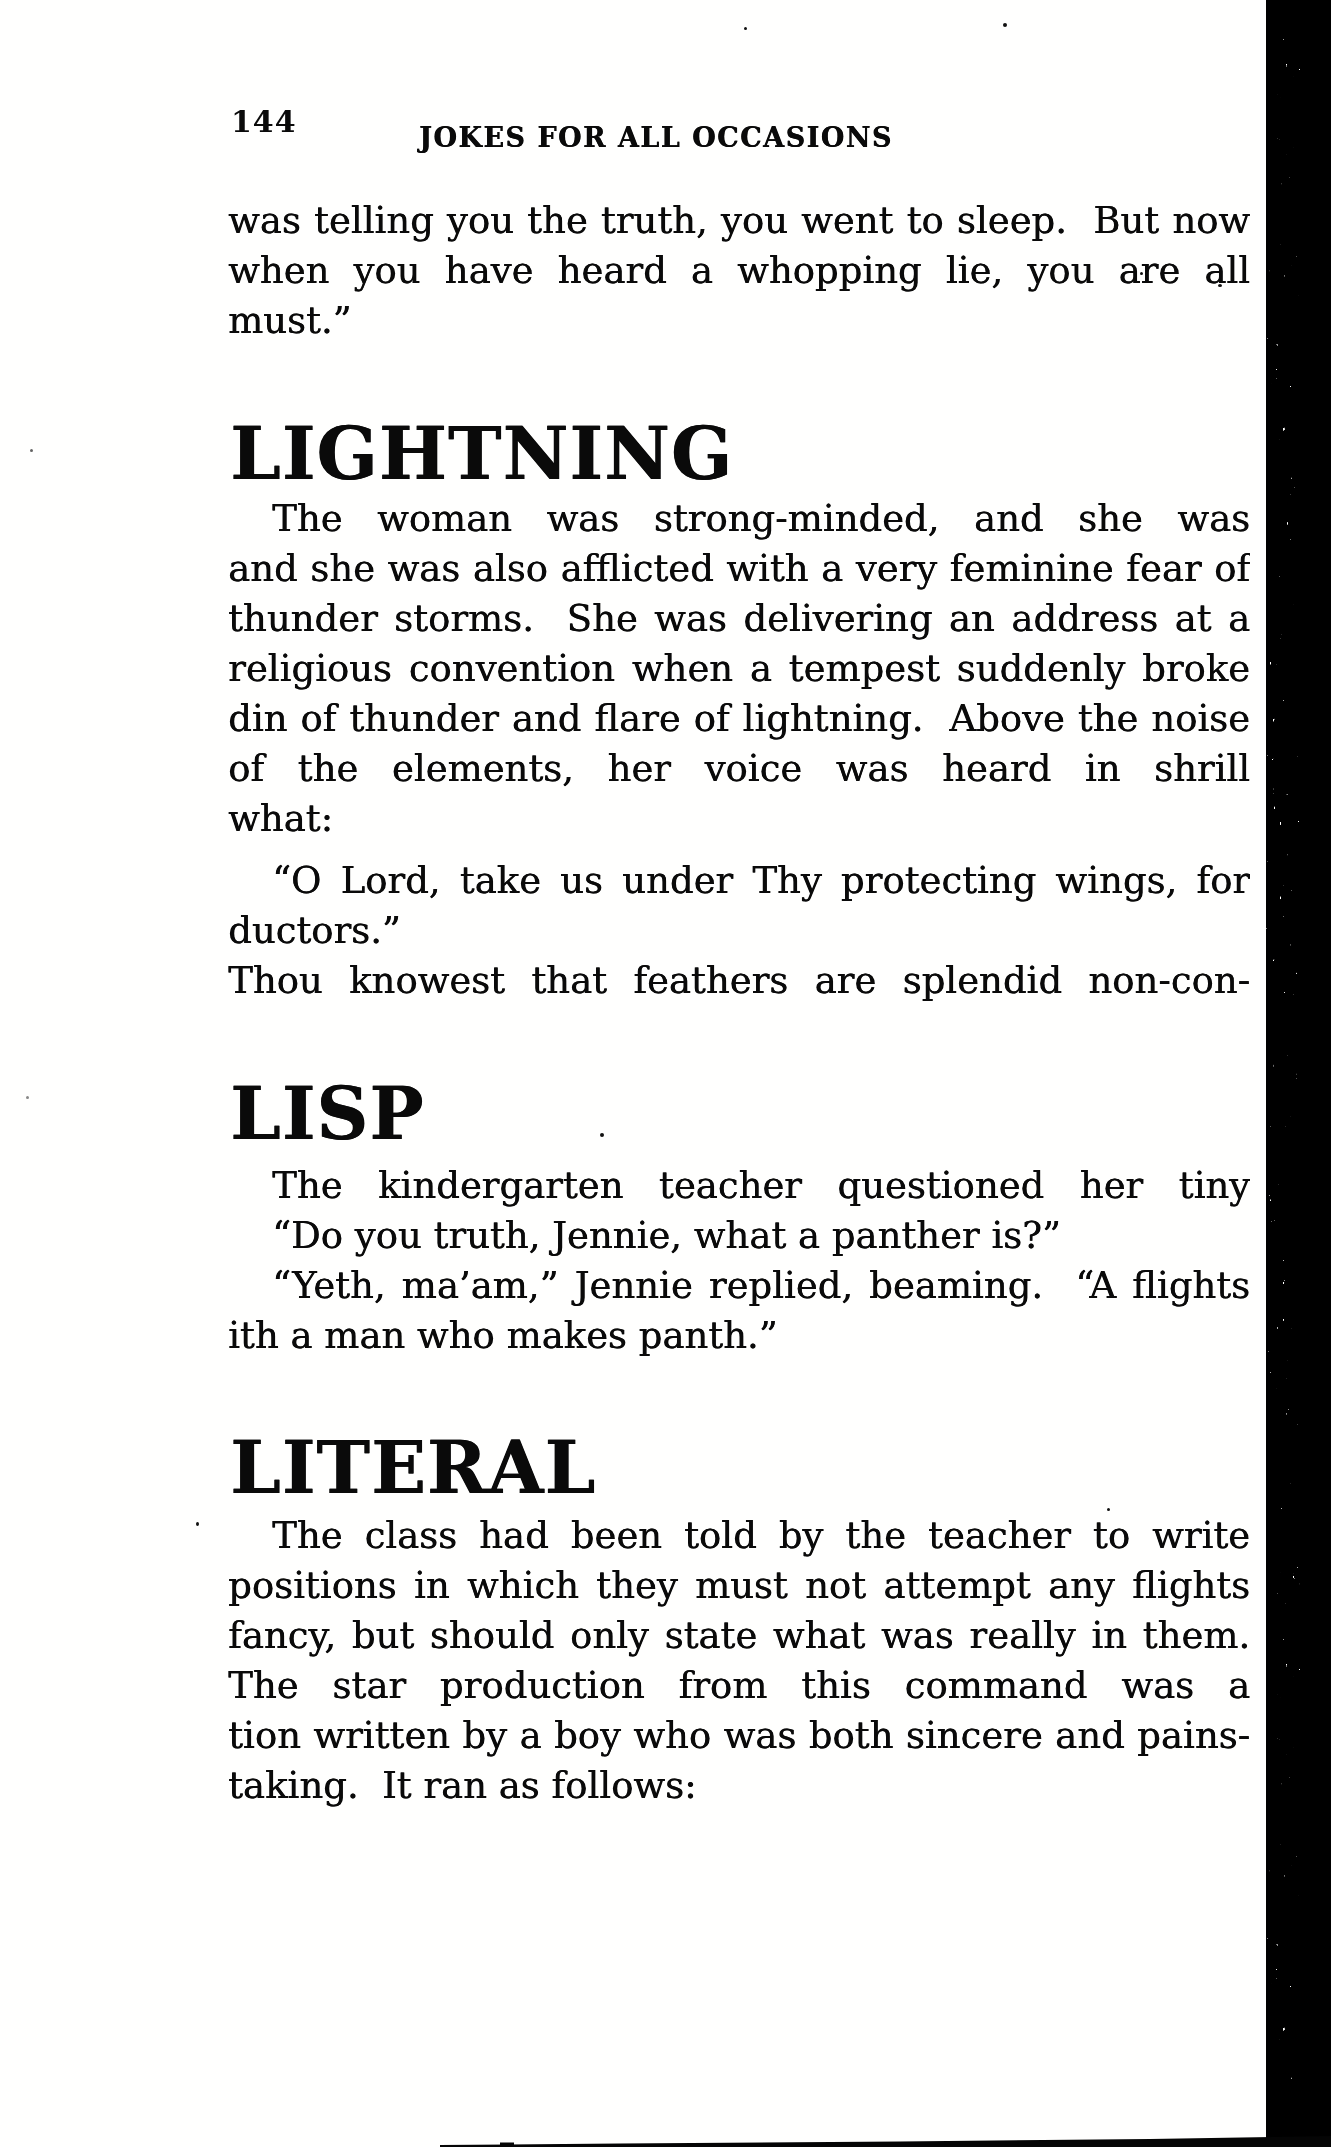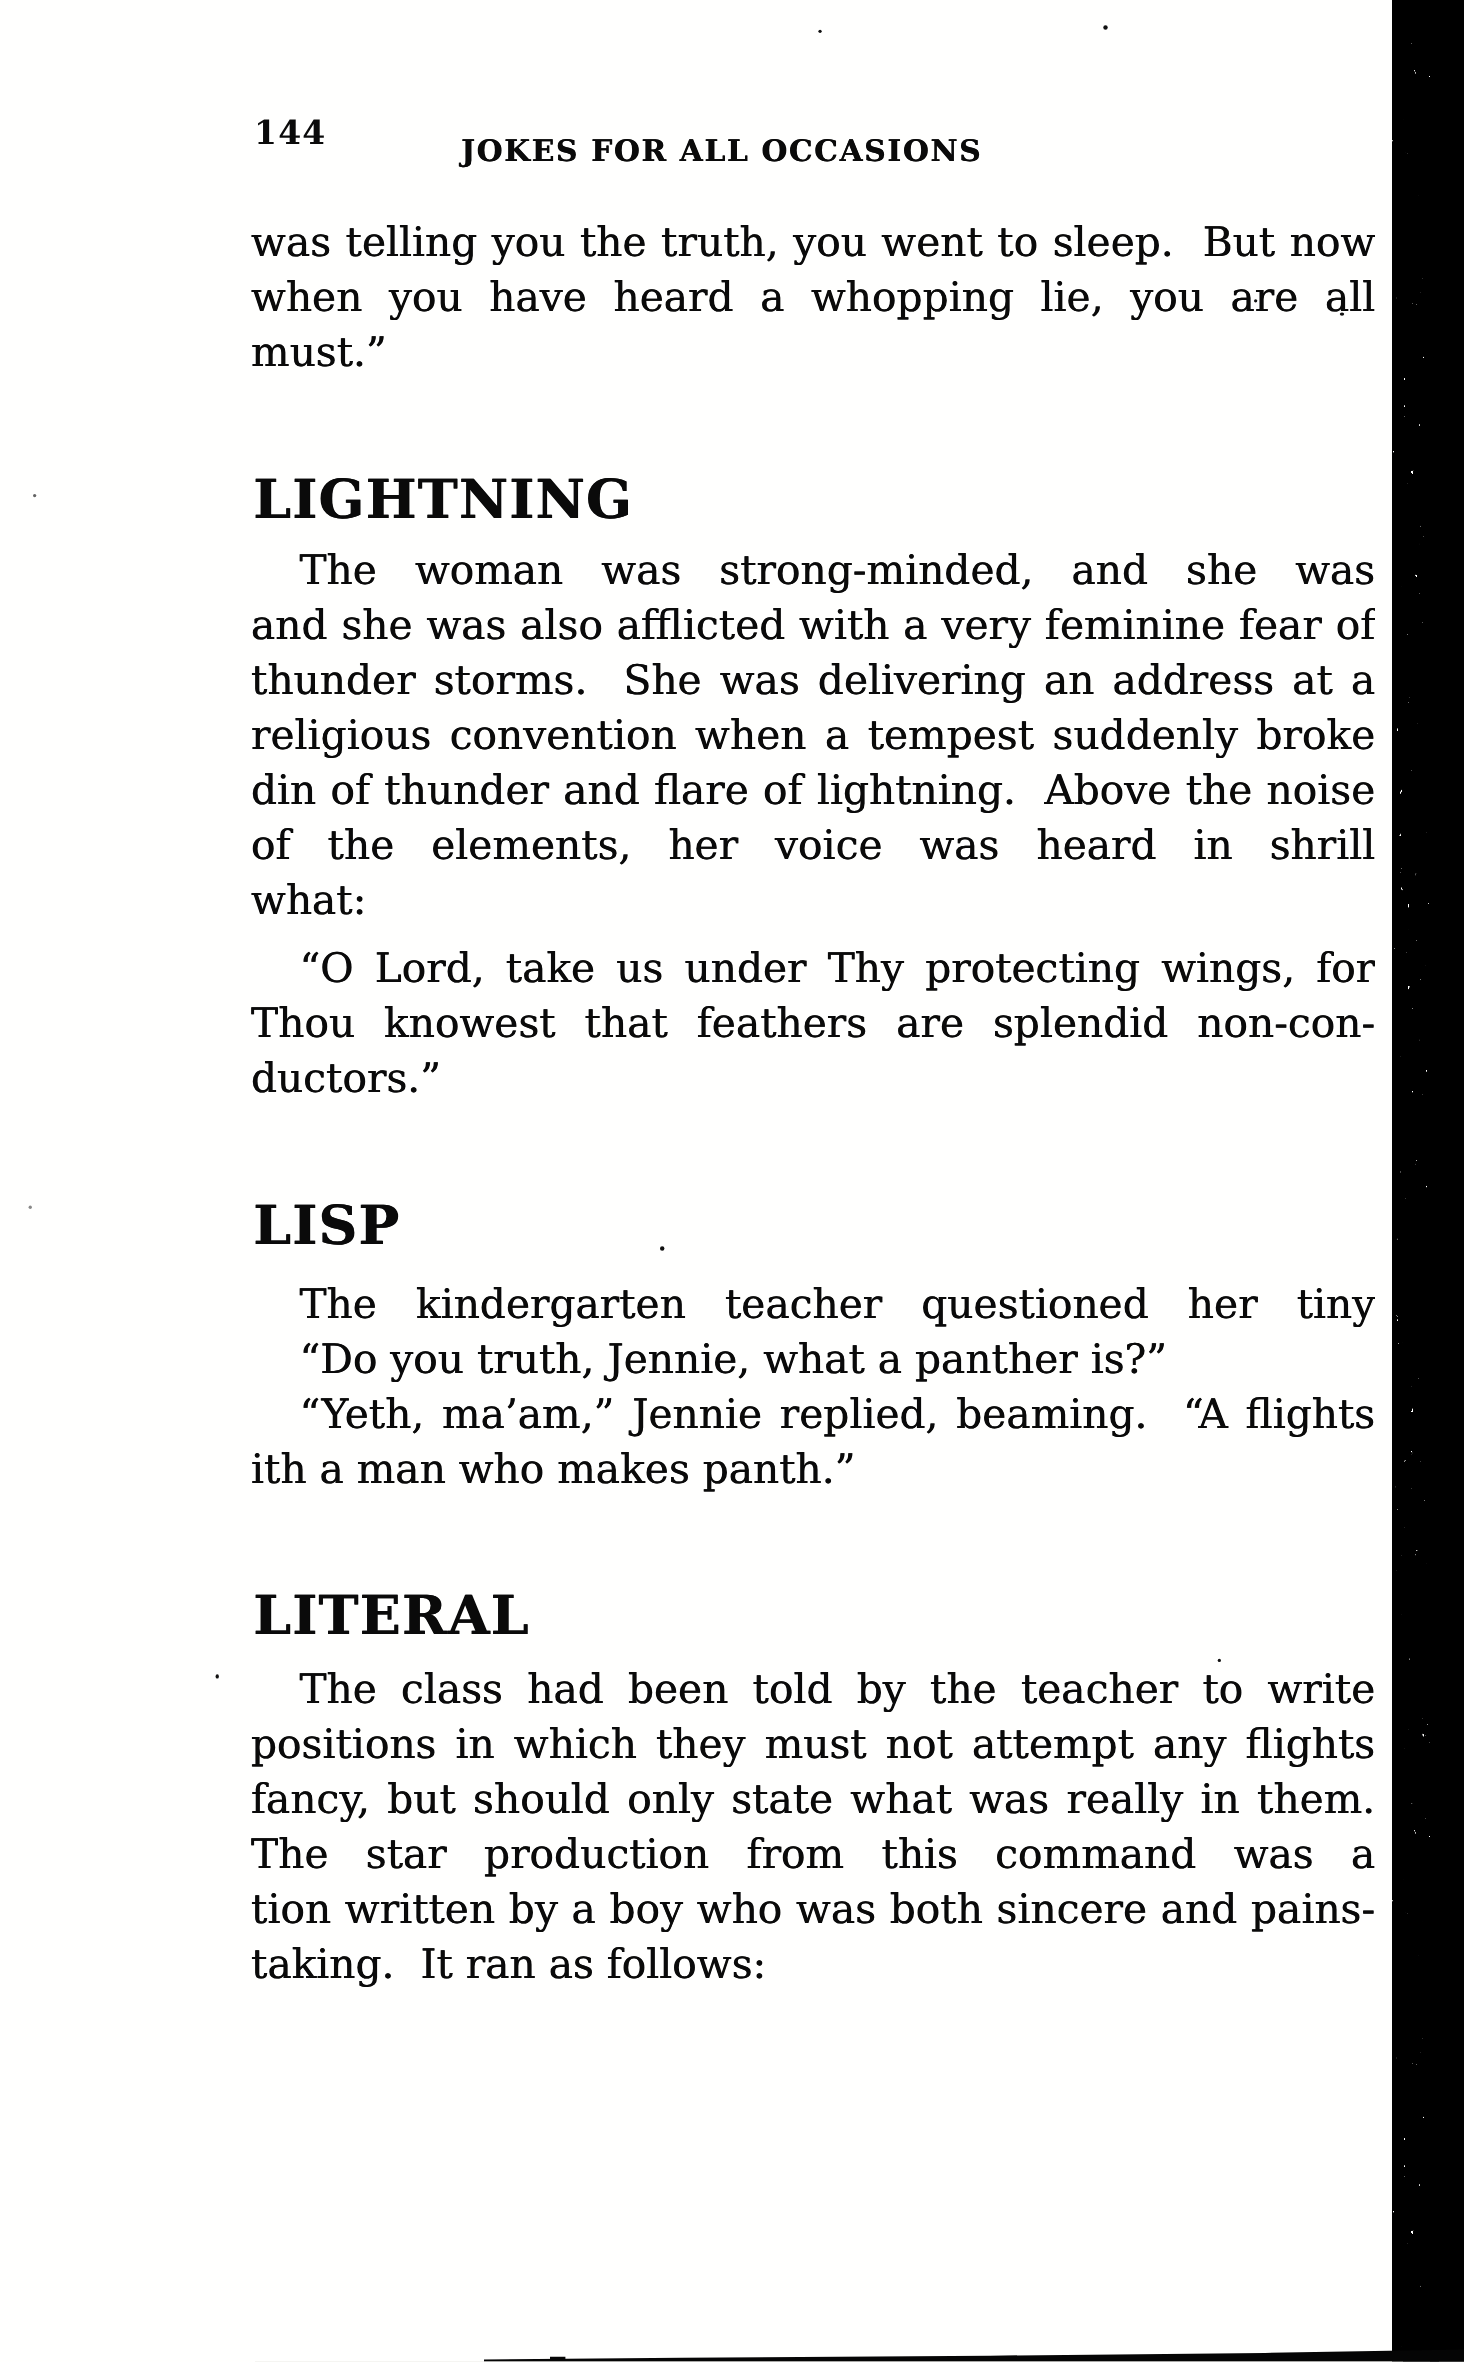--- a/index.html
+++ b/index.html
@@ -35,21 +35,21 @@
     white-space: pre-wrap;
     text-align: justify;
     text-align-last: justify;
     text-shadow: 0.45px 0 currentColor;
     overflow: hidden;
   }
   .line.final { text-align-last: left; }
   .line.indent { padding-left: 44px; }
   .section-heading {
     position: absolute; left: 230px;
-    font-size: 49px; line-height: 56px; font-weight: bold;
+    font-size: 72px; line-height: 56px; font-weight: bold;
     letter-spacing: 1px;
     text-shadow: 0.5px 0 currentColor;
   }
   .b-intro   { top: 196px; }
   .h-lightning { top: 426px; }
   .b-lightning-p1 { top: 494px; }
   .b-lightning-p2 { top: 856px; }
   .h-lisp    { top: 1086px; }
   .b-lisp    { top: 1161px; }
   .h-literal { top: 1440px; }
@@ -85,22 +85,22 @@
     <div class="line">and she was also afflicted with a very feminine fear of</div>
     <div class="line">thunder storms.  She was delivering an address at a</div>
     <div class="line">religious convention when a tempest suddenly broke with</div>
     <div class="line">din of thunder and flare of lightning.  Above the noise</div>
     <div class="line">of the elements, her voice was heard in shrill supplica-</div>
     <div class="line final">what:</div>
   </div>
 
   <div class="block b-lightning-p2">
     <div class="line indent">“O Lord, take us under Thy protecting wings, for</div>
+    <div class="line final">ductors.”</div>
     <div class="line">Thou knowest that feathers are splendid non-con-</div>
-    <div class="line final">ductors.”</div>
   </div>
 
   <div class="section-heading h-lisp">LISP</div>
 
   <div class="block b-lisp">
     <div class="line indent">The kindergarten teacher questioned her tiny pupil:</div>
     <div class="line indent final">“Do you truth, Jennie, what a panther is?”</div>
     <div class="line indent">“Yeth, ma’am,” Jennie replied, beaming.  “A flights</div>
     <div class="line final">ith a man who makes panth.”</div>
   </div>

